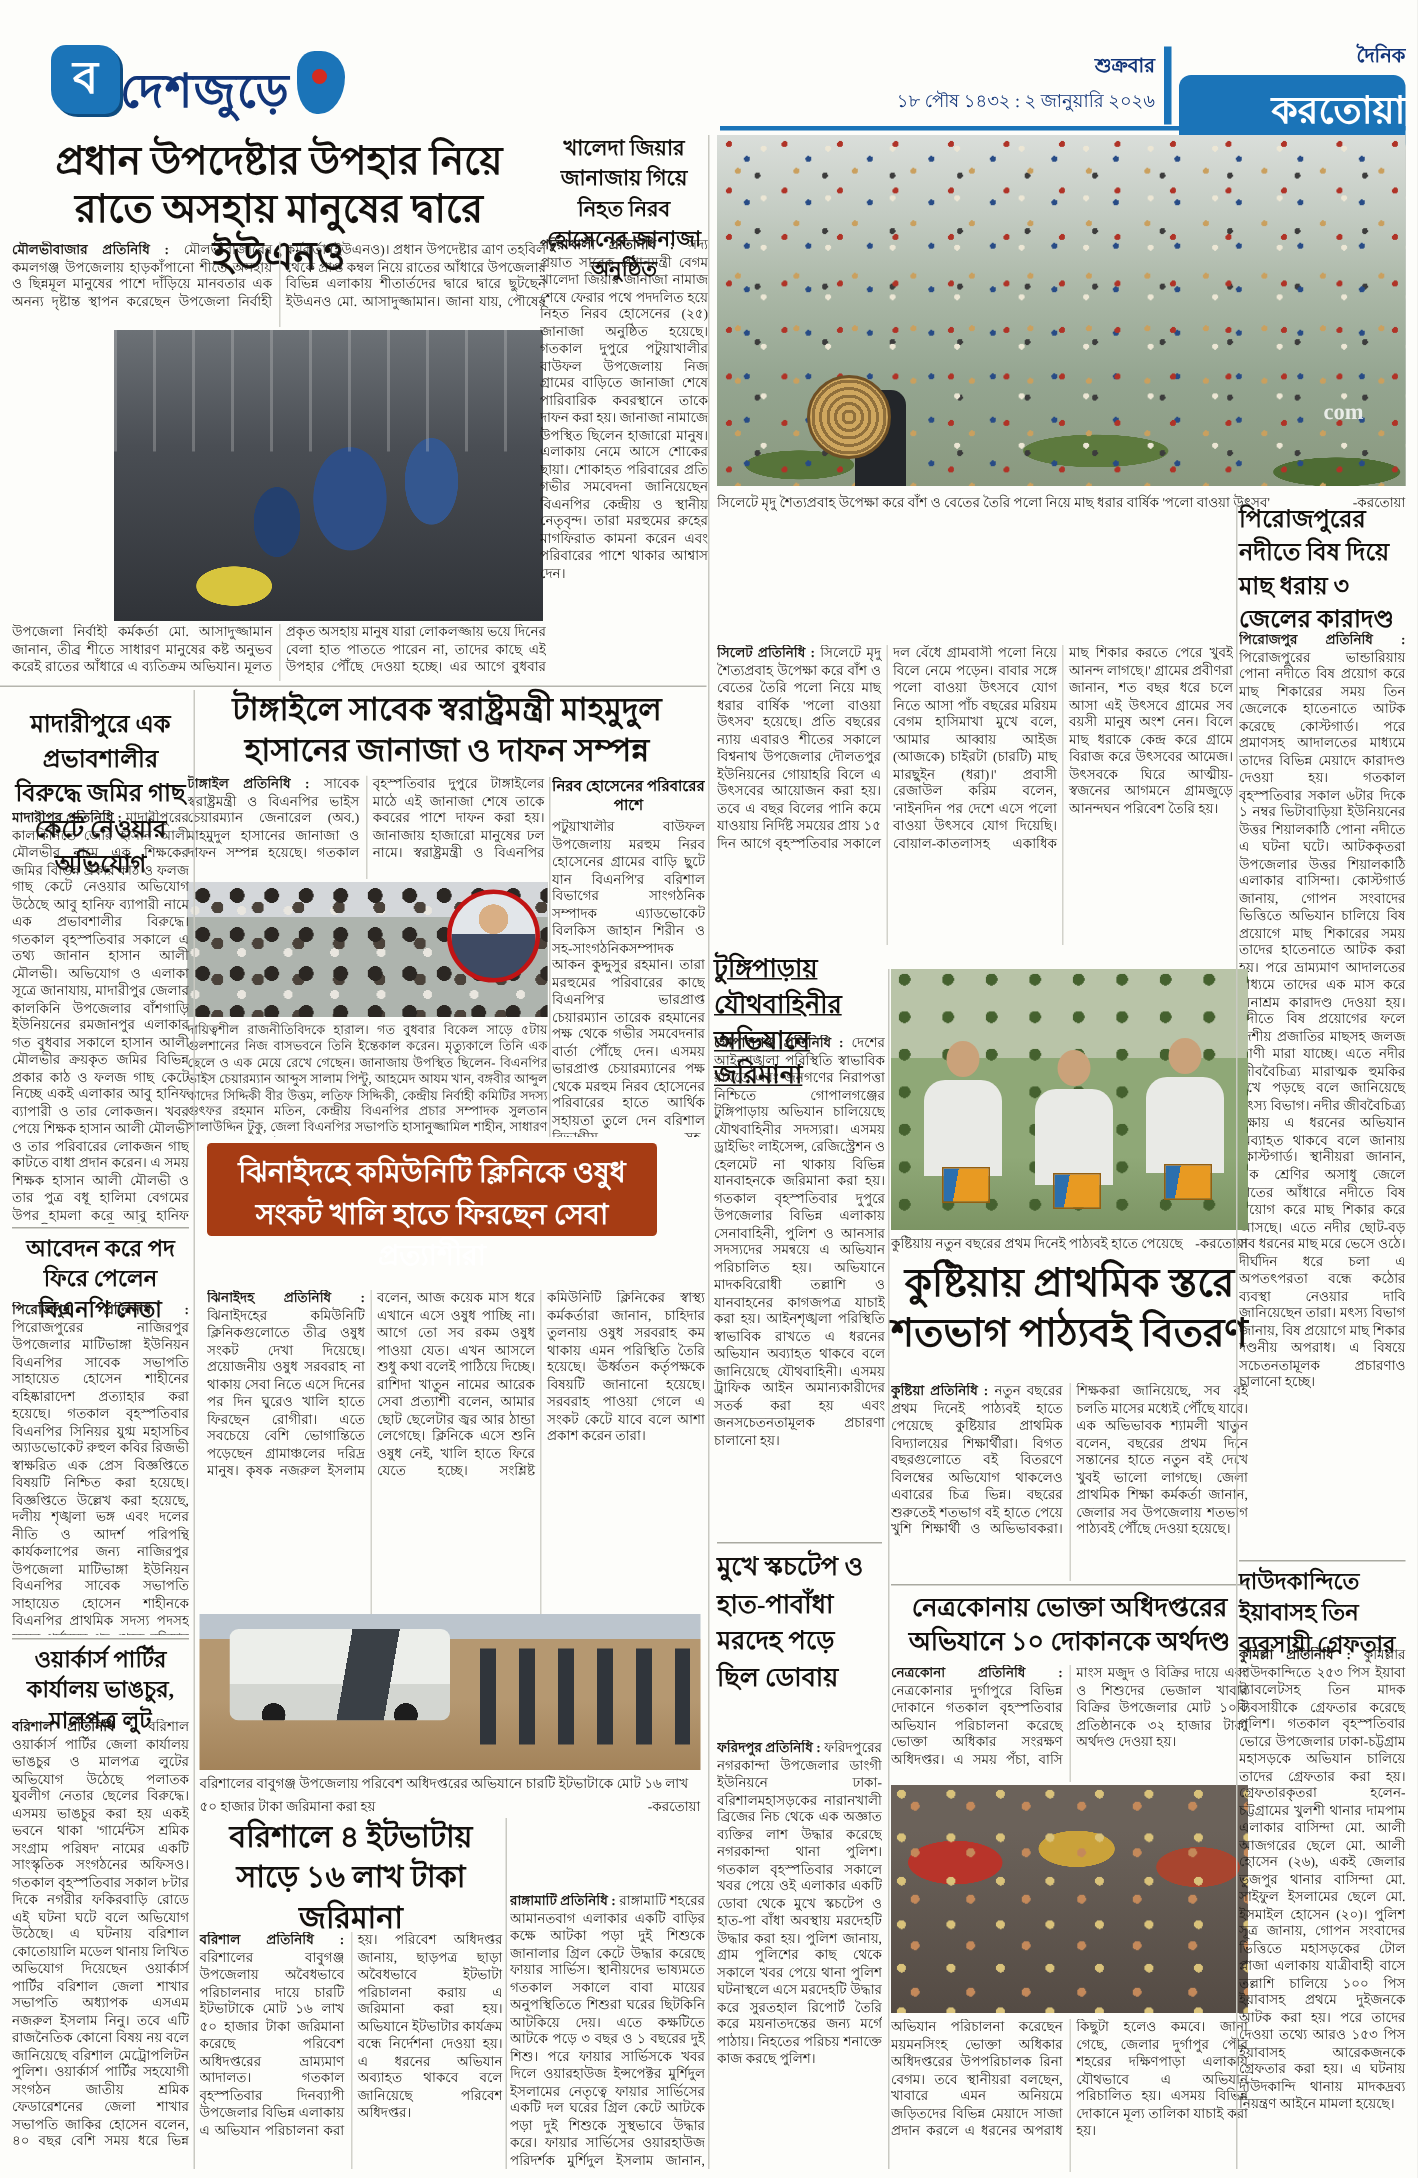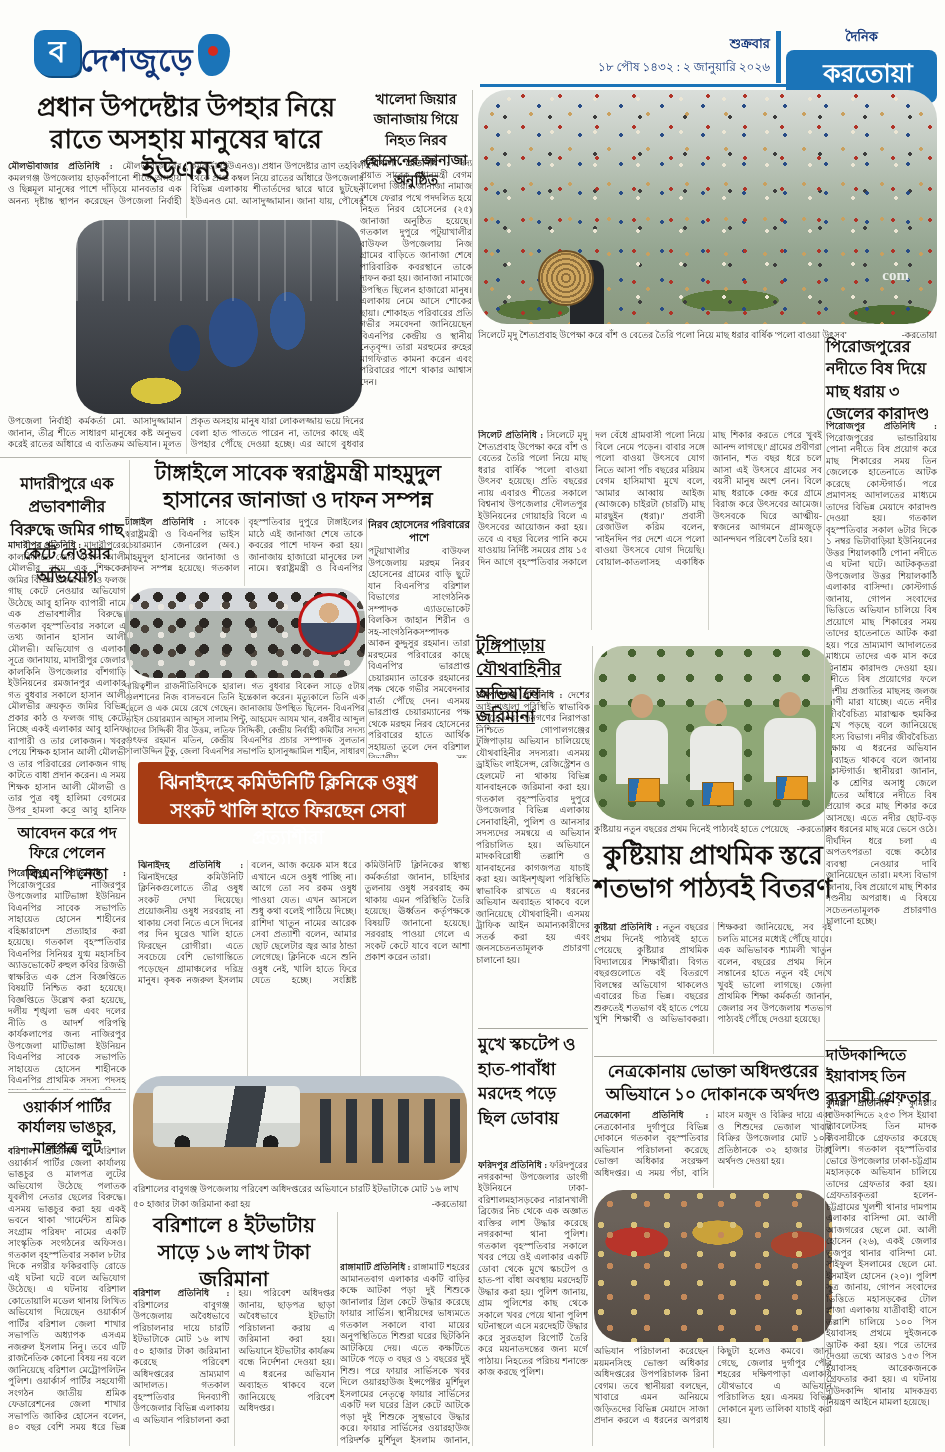--- a/index.html
+++ b/index.html
@@ -10,34 +10,34 @@
   .headL{font-weight:700;color:#14110e;text-align:left;}
   .body{font-size:9px;line-height:1.28;text-align:justify;color:#211e1a;overflow:hidden;}
   .dl{font-weight:700;}
   .cols2{columns:2;column-gap:9px;column-rule:1px solid #d2d2ca;}
   .cols3{columns:3;column-gap:8px;column-rule:1px solid #d2d2ca;}
   .cap{font-size:9px;color:#26231f;overflow:hidden;}
   .credit{float:right;font-weight:400;}
   .rule-top{border-top:1px solid #a9a9a0;padding-top:4px;}
   .vr{position:absolute;width:1px;background:#c9c9c1;}
   .hr{position:absolute;height:1px;background:#b5b5ad;}
-  .ph{position:absolute;overflow:hidden;background:#9aa098;border-radius:29px;}
+  .ph{position:absolute;overflow:hidden;background:#9aa098;}
   
   .logo-mark{position:absolute;left:34px;top:30px;width:46px;height:46px;background:#1b74b8;
              border-radius:10px 14px 10px 16px;color:#fff;font-weight:700;font-size:30px;
              display:flex;align-items:center;justify-content:center;box-shadow:2px 2px 0 #0e4c80;}
   .logo-text{position:absolute;left:80px;top:36px;font-size:31px;font-weight:800;color:#123579;letter-spacing:1px;}
   .map-icon{position:absolute;left:198px;top:34px;width:32px;height:42px;background:#1b74b8;
             border-radius:40% 55% 60% 45%/35% 45% 65% 55%;}
   .map-icon:after{content:"";position:absolute;left:10px;top:12px;width:10px;height:10px;border-radius:50%;background:#d42b1e;}
   .mh-right{position:absolute;left:560px;top:34px;width:210px;text-align:right;color:#123579;}
   .mh-weekday{font-size:13px;font-weight:700;}
   .mh-date{font-size:12px;margin-top:3px;}
   .mh-divider{position:absolute;left:776px;top:31px;width:5px;height:52px;background:#1b74b8;}
-  .brand{position:absolute;left:786px;top:27px;width:151px;text-align:center;}
+  .brand{position:absolute;left:786px;top:27px;width:151px;text-align:right;}
   .brand-daily{font-size:13px;font-weight:700;color:#123579;}
   .brand-box{margin-top:2px;background:#1b74b8;border-radius:8px;color:#fff;font-size:25px;font-weight:800;
              padding:4px 0 6px 13px;}
   .blue-rule{position:absolute;left:480px;top:84px;width:457px;height:3px;background:#1b74b8;}
   .banner{position:absolute;left:138px;top:762px;width:300px;height:62px;background:#a63c14;border-radius:3px;
           color:#fff;font-size:19px;font-weight:800;text-align:center;line-height:1.45;padding-top:7px;box-sizing:border-box;}
   .red{color:#e0140f;}
   
   .ph-polo{background-image:
     radial-gradient(circle 2px at 8px 6px,#b03327 98%,transparent),

